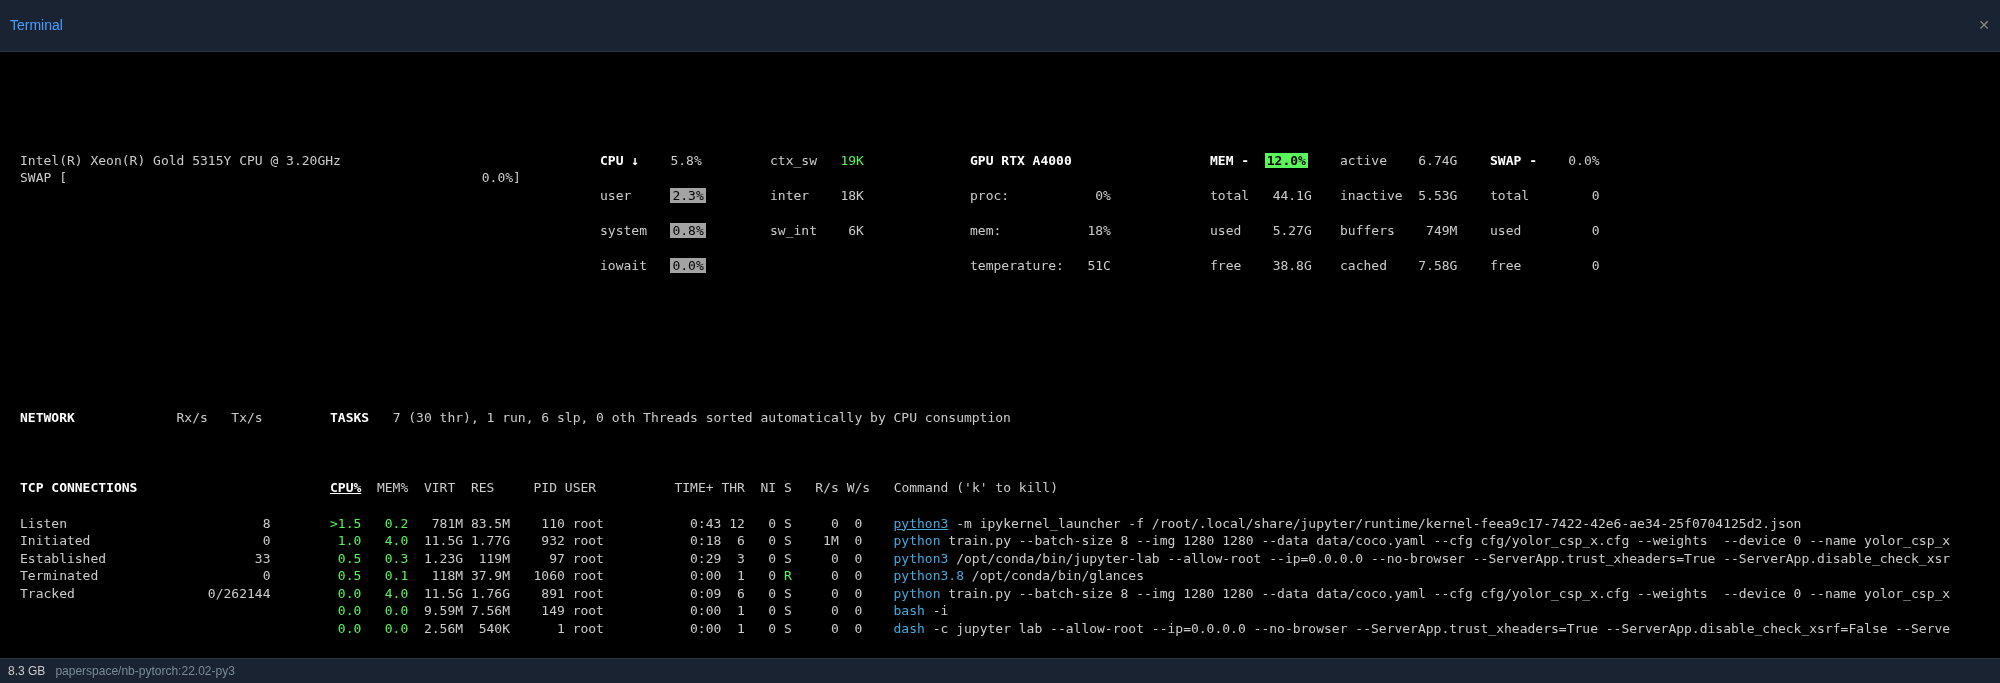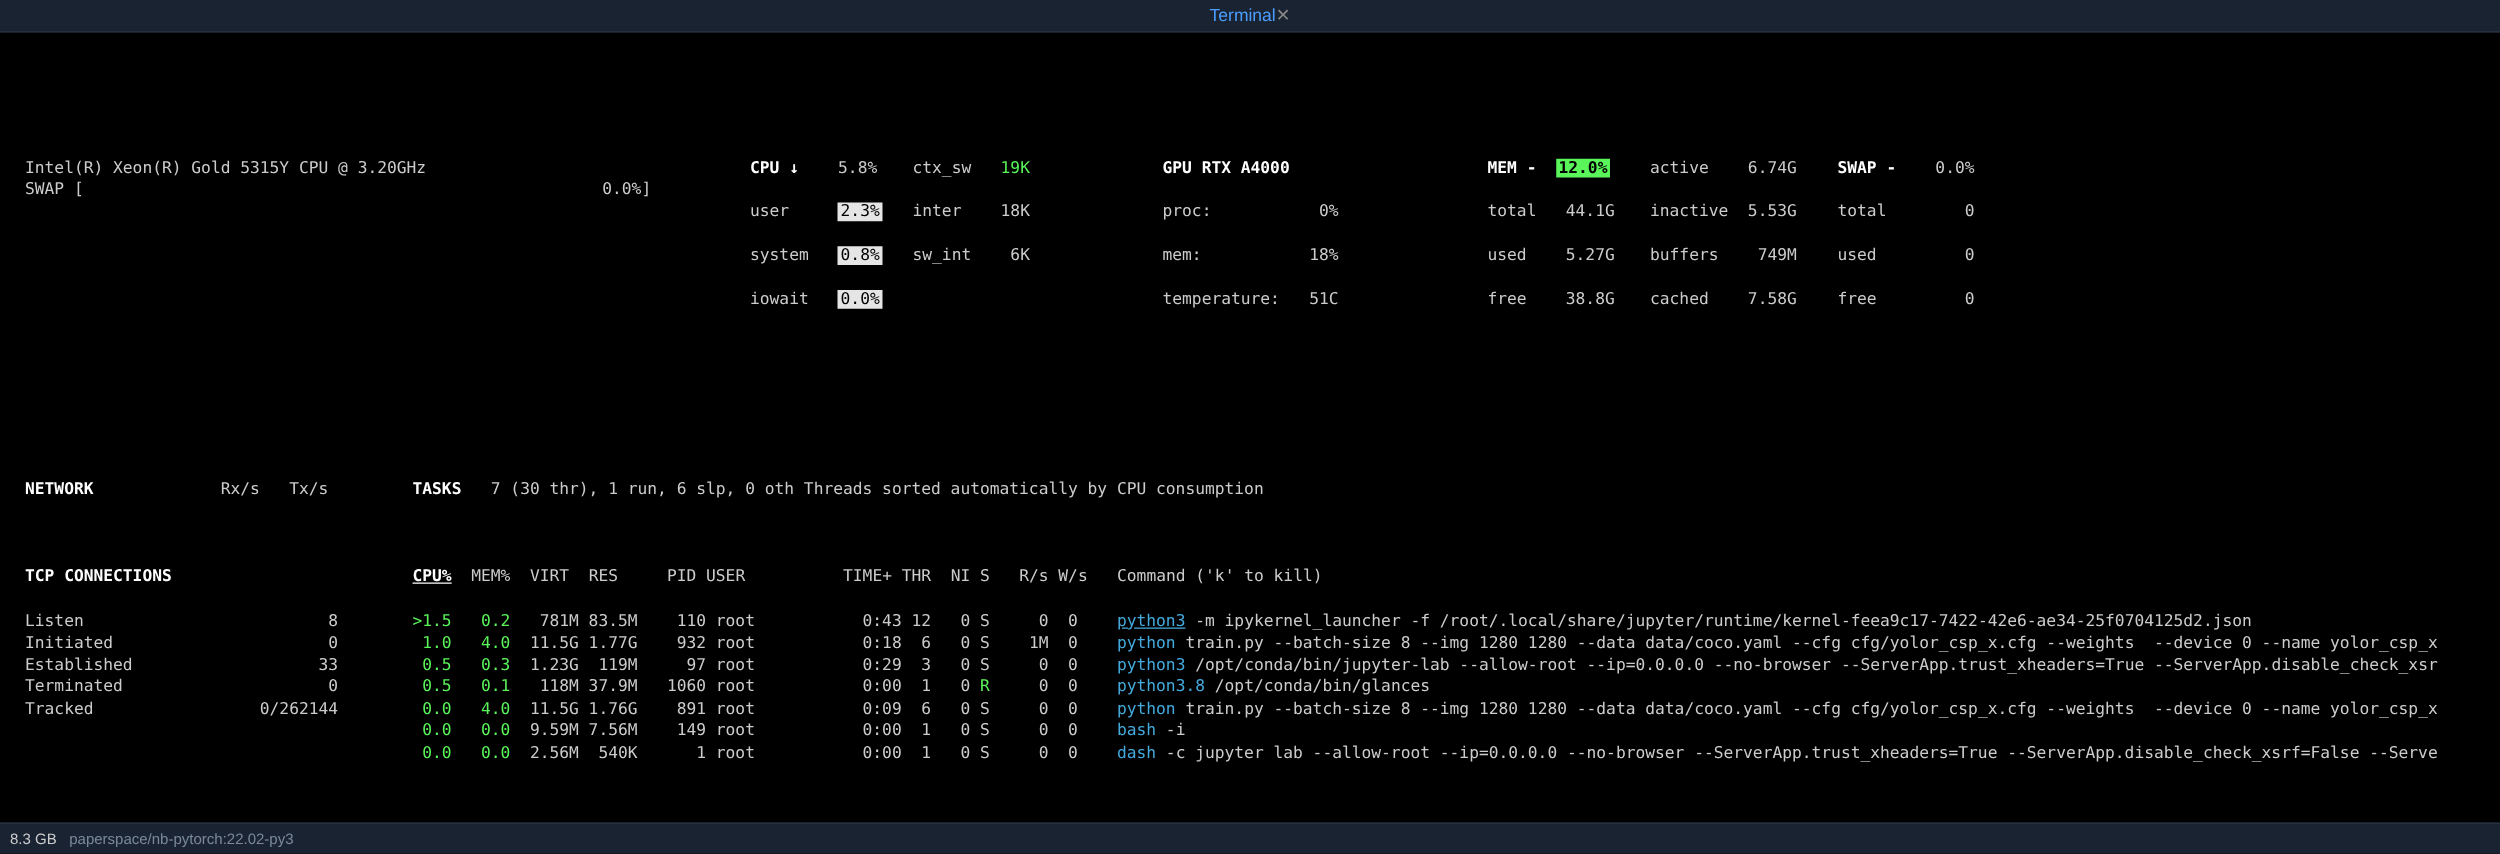--- a/index.html
+++ b/index.html
@@ -9,42 +9,42 @@
   font-family: 'Menlo', 'Consolas', 'DejaVu Sans Mono', monospace;
   font-size: 13px;
   line-height: 1.35;
   width: 2000px;
   height: 683px;
   overflow: hidden;
 }
 .titlebar {
   background: #1a2332;
   color: #4a9eff;
-  padding: 3px 10px;
+  padding: 16px 10px;
   font-family: -apple-system, 'Segoe UI', sans-serif;
   font-size: 14px;
   display: flex;
-  justify-content: center;
+  justify-content: space-between;
   align-items: center;
   border-bottom: 1px solid #2a3442;
 }
 .titlebar .close { color: #888; cursor: pointer; font-size: 14px; }
 .terminal {
   padding: 12px 20px;
   white-space: pre;
 }
 .hostline { color: #fff; font-weight: bold; display: flex; justify-content: space-between; margin-bottom: 12px; }
 .hostid { color: #fff; }
 .hostdesc { color: #ccc; font-weight: normal; }
 .uptime { color: #ccc; font-weight: normal; }
 .white { color: #fff; }
 .green { color: #5af55a; }
 .cyan { color: #4ad; }
 .bold { font-weight: bold; }
-.hl-green { background: #e5e5e5; color: #000; padding: 0 2px; }
+.hl-green { background: #a3a3a3; color: #000; padding: 0 2px; }
 .hl-green-b { background: #5af55a; color: #000; font-weight: bold; padding: 0 2px; }
 .underline { text-decoration: underline; }
 .row { display: flex; }
 .statusbar {
   position: absolute;
   bottom: 0;
   left: 0;
   right: 0;
   background: #1a2332;
   color: #7a8a9a;
@@ -72,33 +72,33 @@
 <div class="block" style="width:580px;">
 <span>Intel(R) Xeon(R) Gold 5315Y CPU @ 3.20GHz</span>
 <div><span>SWAP</span> <span>[</span><span>                                                     </span><span>0.0%]</span></div>
 </div>
 <div class="block" style="width:130px;">
 <div><span class="white bold">CPU ↓</span>    <span>5.8%</span></div>
 <div><span>user</span>     <span class="hl-green">2.3%</span></div>
 <div><span>system</span>   <span class="hl-green">0.8%</span></div>
 <div><span>iowait</span>   <span class="hl-green">0.0%</span></div>
 </div>
-<div class="block" style="width:200px;">
+<div class="block" style="width:200px;margin-left:40px;">
 <div><span>ctx_sw</span>   <span class="green">19K</span></div>
 <div><span>inter</span>    <span>18K</span></div>
 <div><span>sw_int</span>    <span>6K</span></div>
 <div> </div>
 </div>
 <div class="block" style="width:240px;">
 <div><span class="white bold">GPU RTX A4000</span></div>
 <div><span>proc:</span>           <span>0%</span></div>
 <div><span>mem:</span>           <span>18%</span></div>
 <div><span>temperature:</span>   <span>51C</span></div>
 </div>
-<div class="block" style="width:130px;margin-left:20px;">
+<div class="block" style="width:130px;">
 <div><span class="white bold">MEM -</span>  <span class="hl-green-b">12.0%</span></div>
 <div><span>total</span>   <span>44.1G</span></div>
 <div><span>used</span>    <span>5.27G</span></div>
 <div><span>free</span>    <span>38.8G</span></div>
 </div>
 <div class="block" style="width:150px;">
 <div><span>active</span>    <span>6.74G</span></div>
 <div><span>inactive</span>  <span>5.53G</span></div>
 <div><span>buffers</span>    <span>749M</span></div>
 <div><span>cached</span>    <span>7.58G</span></div>

